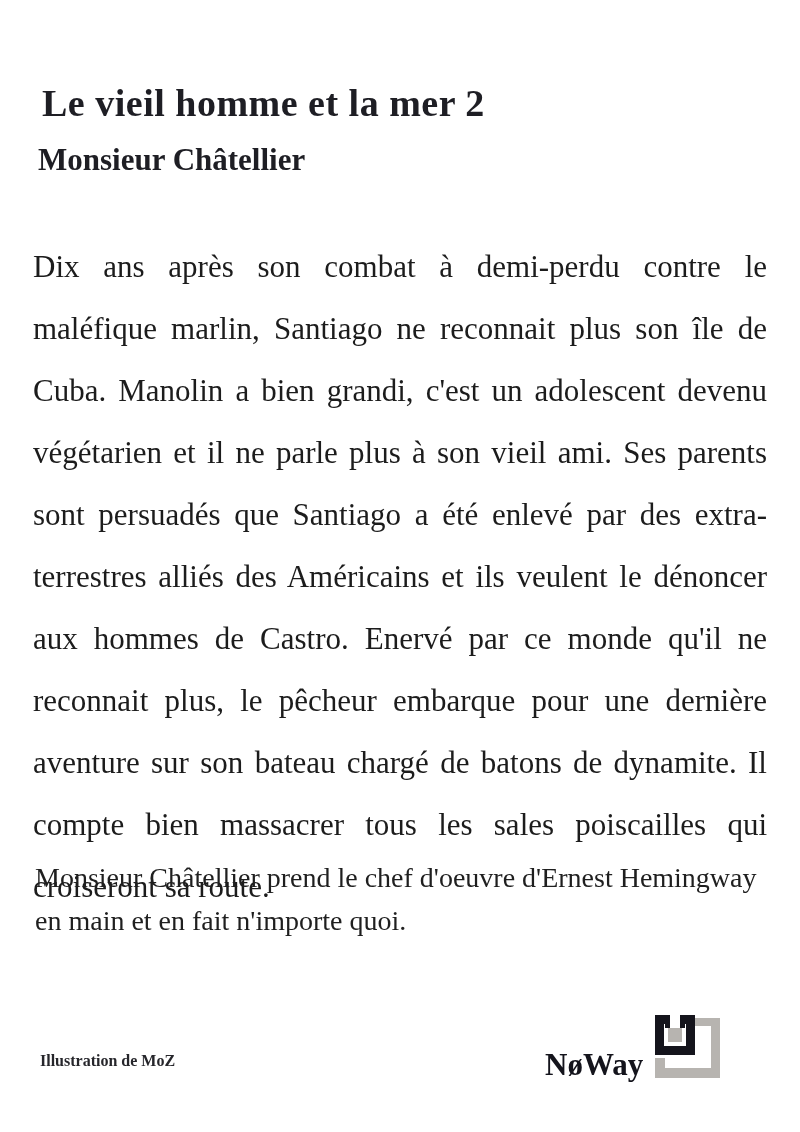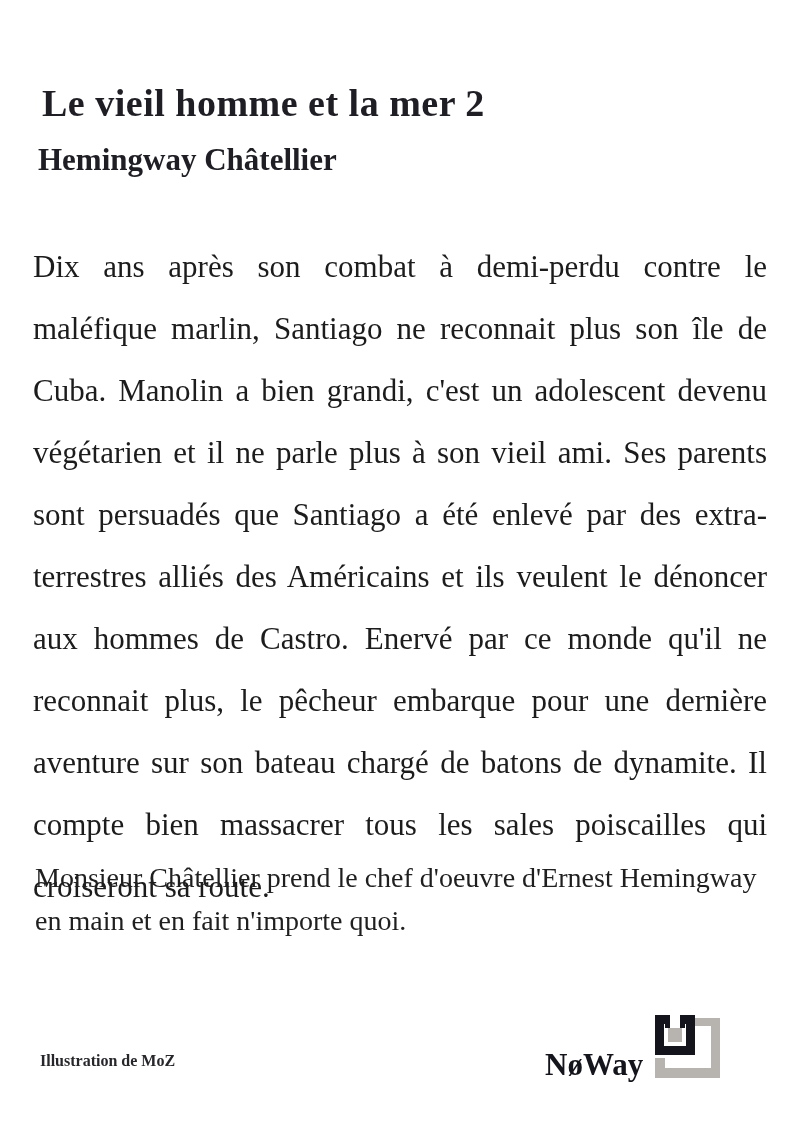--- a/index.html
+++ b/index.html
@@ -89,21 +89,21 @@
   .logo-ink  { fill: var(--logo-black, #14141c); }
   .logo-gray { fill: var(--logo-gray, #b7b4b0); }
 </style>
 </head>
 <body>
 
 <div class="page">
 
   <h1 class="title">Le vieil homme et la mer 2</h1>
 
-  <h2 class="subtitle">Hemingway Châtellier</h2>
+  <h2 class="subtitle">Monsieur Châtellier</h2>
 
   <p class="synopsis">Dix ans après son combat à demi-perdu contre le maléfique marlin, Santiago ne reconnait plus son île de Cuba. Manolin a bien grandi, c'est un adolescent devenu végétarien et il ne parle plus à son vieil ami. Ses parents sont persuadés que Santiago a été enlevé par des extra-terrestres alliés des Américains et ils veulent le dénoncer aux hommes de Castro. Enervé par ce monde qu'il ne reconnait plus, le pêcheur embarque pour une dernière aventure sur son bateau chargé de batons de dynamite. Il compte bien massacrer tous les sales poiscailles qui croiseront sa route.</p>
 
   <p class="tagline">Monsieur Châtellier prend le chef d'oeuvre d'Ernest Hemingway en main et en fait n'importe quoi.</p>
 
   <div class="footer">
     <div class="credit">Illustration de MoZ</div>
 
     <div class="brand">NøWay</div>
 

